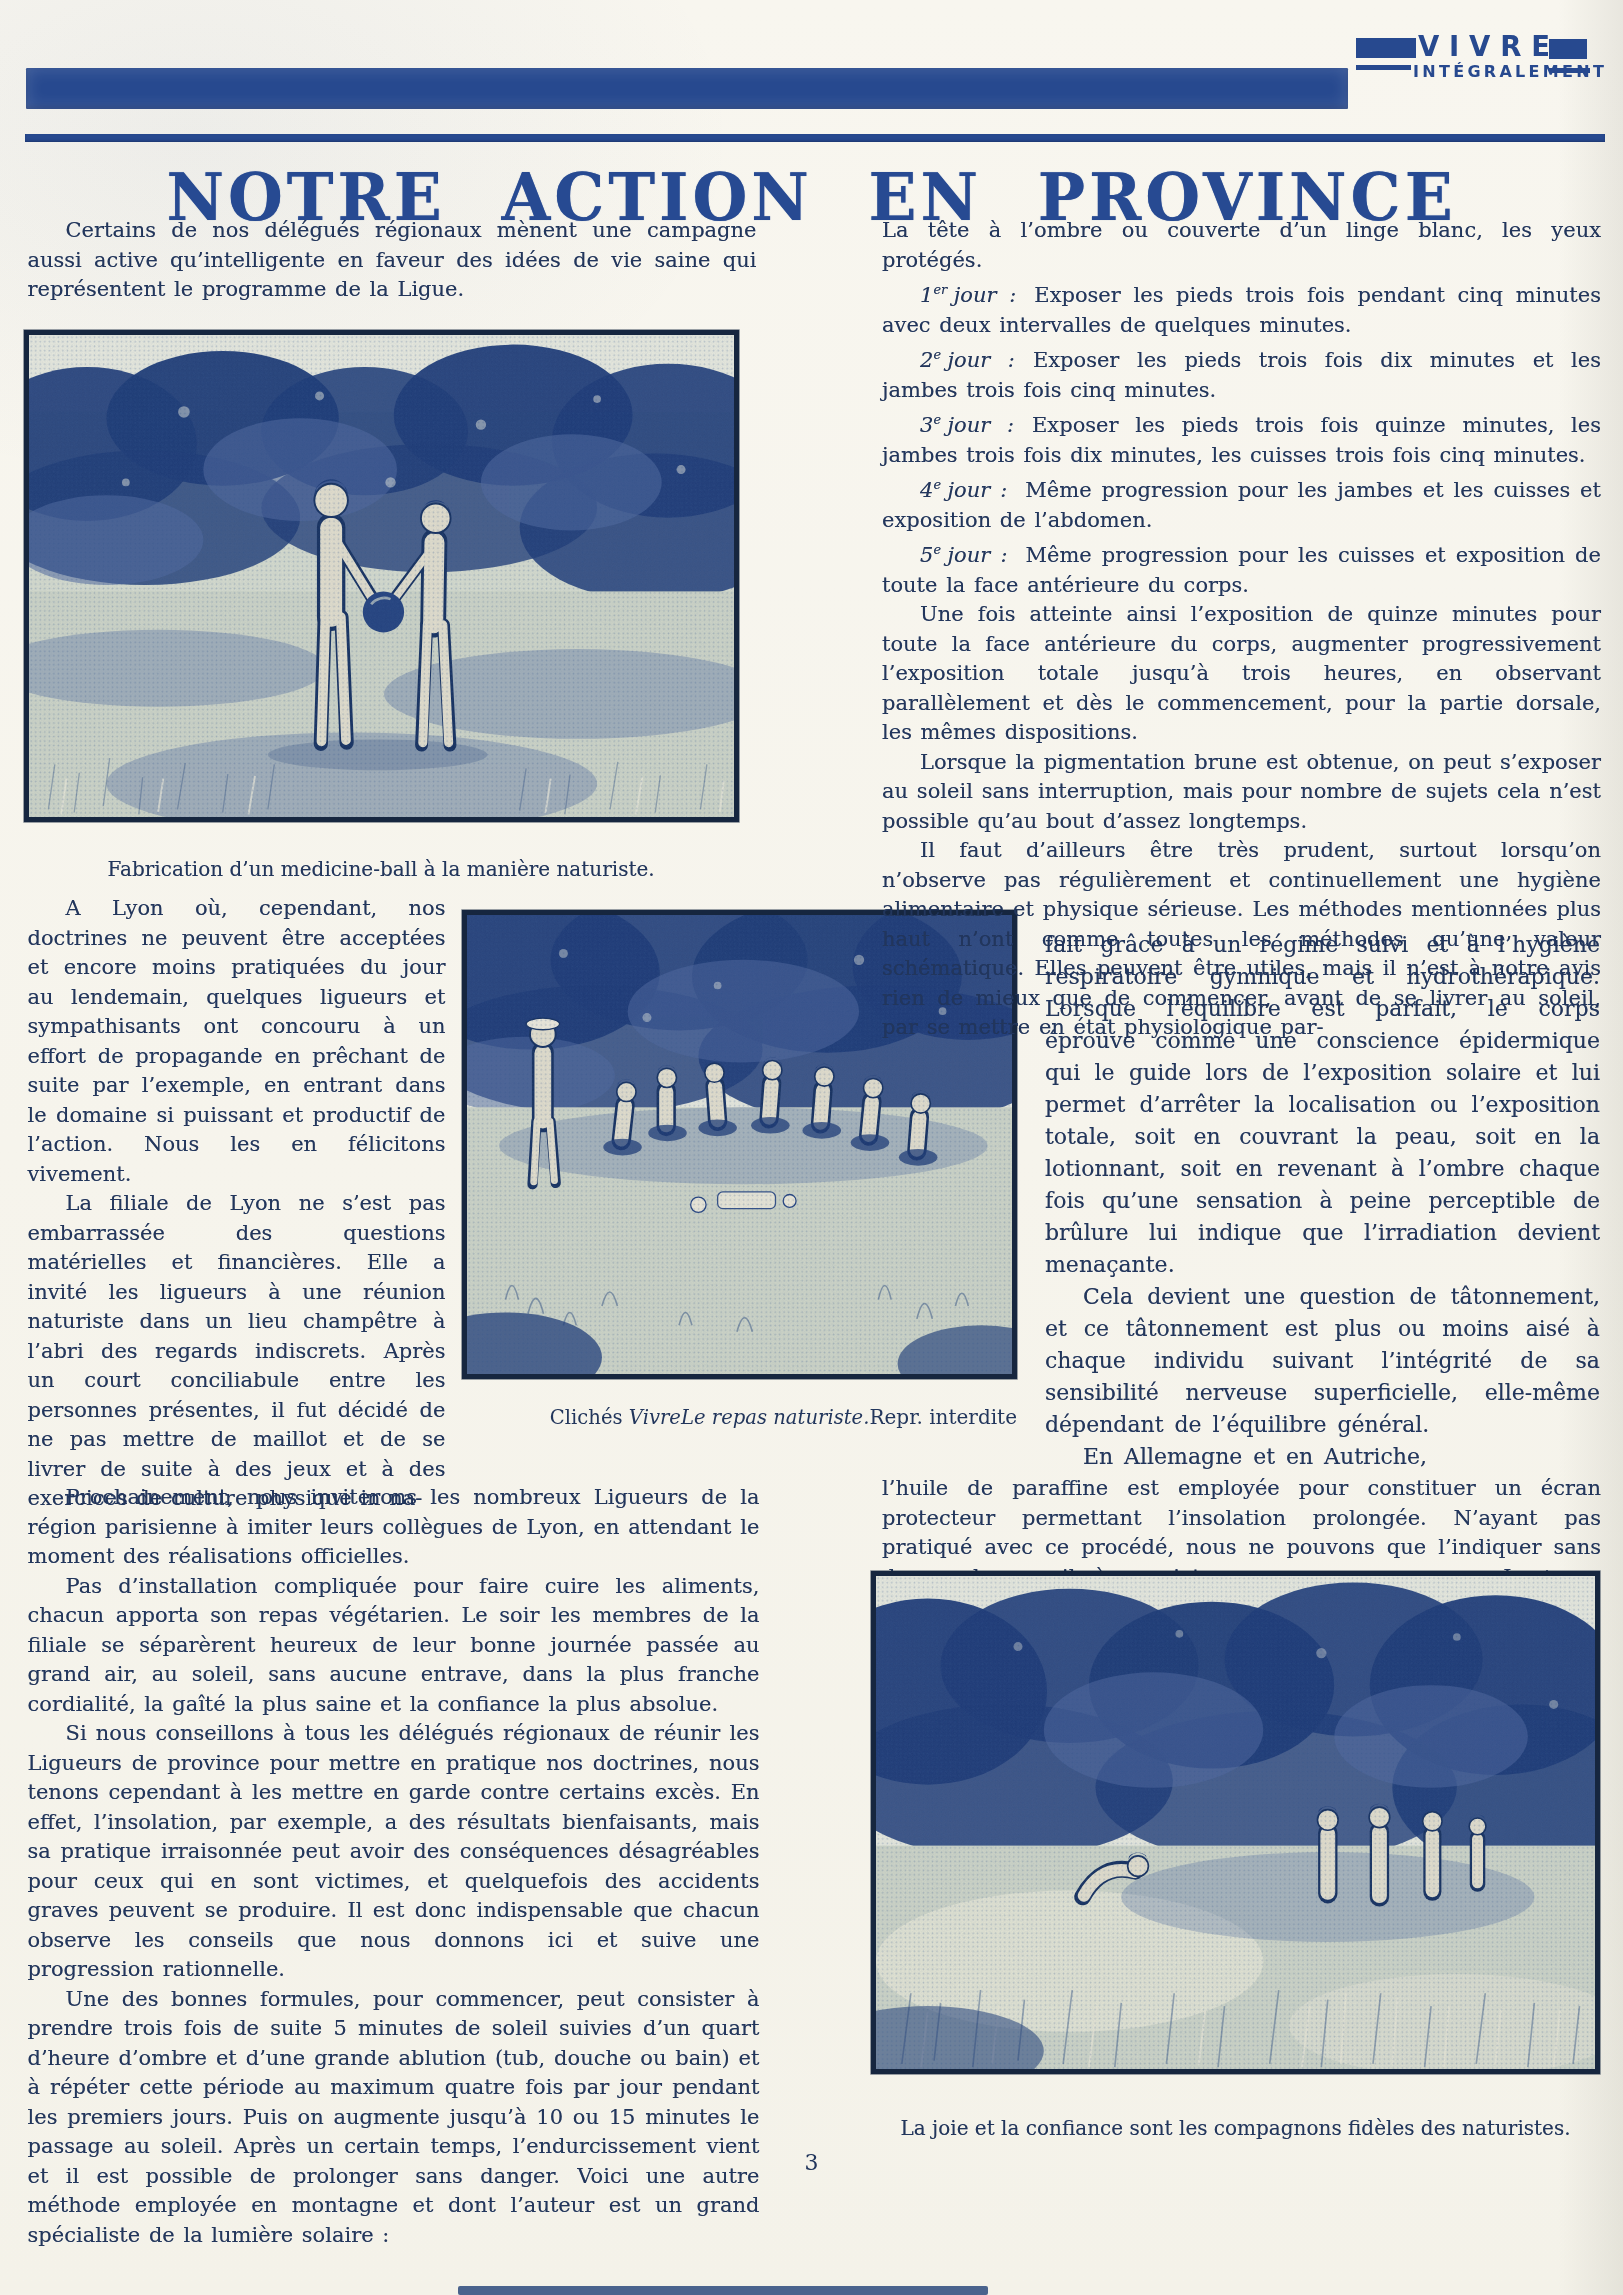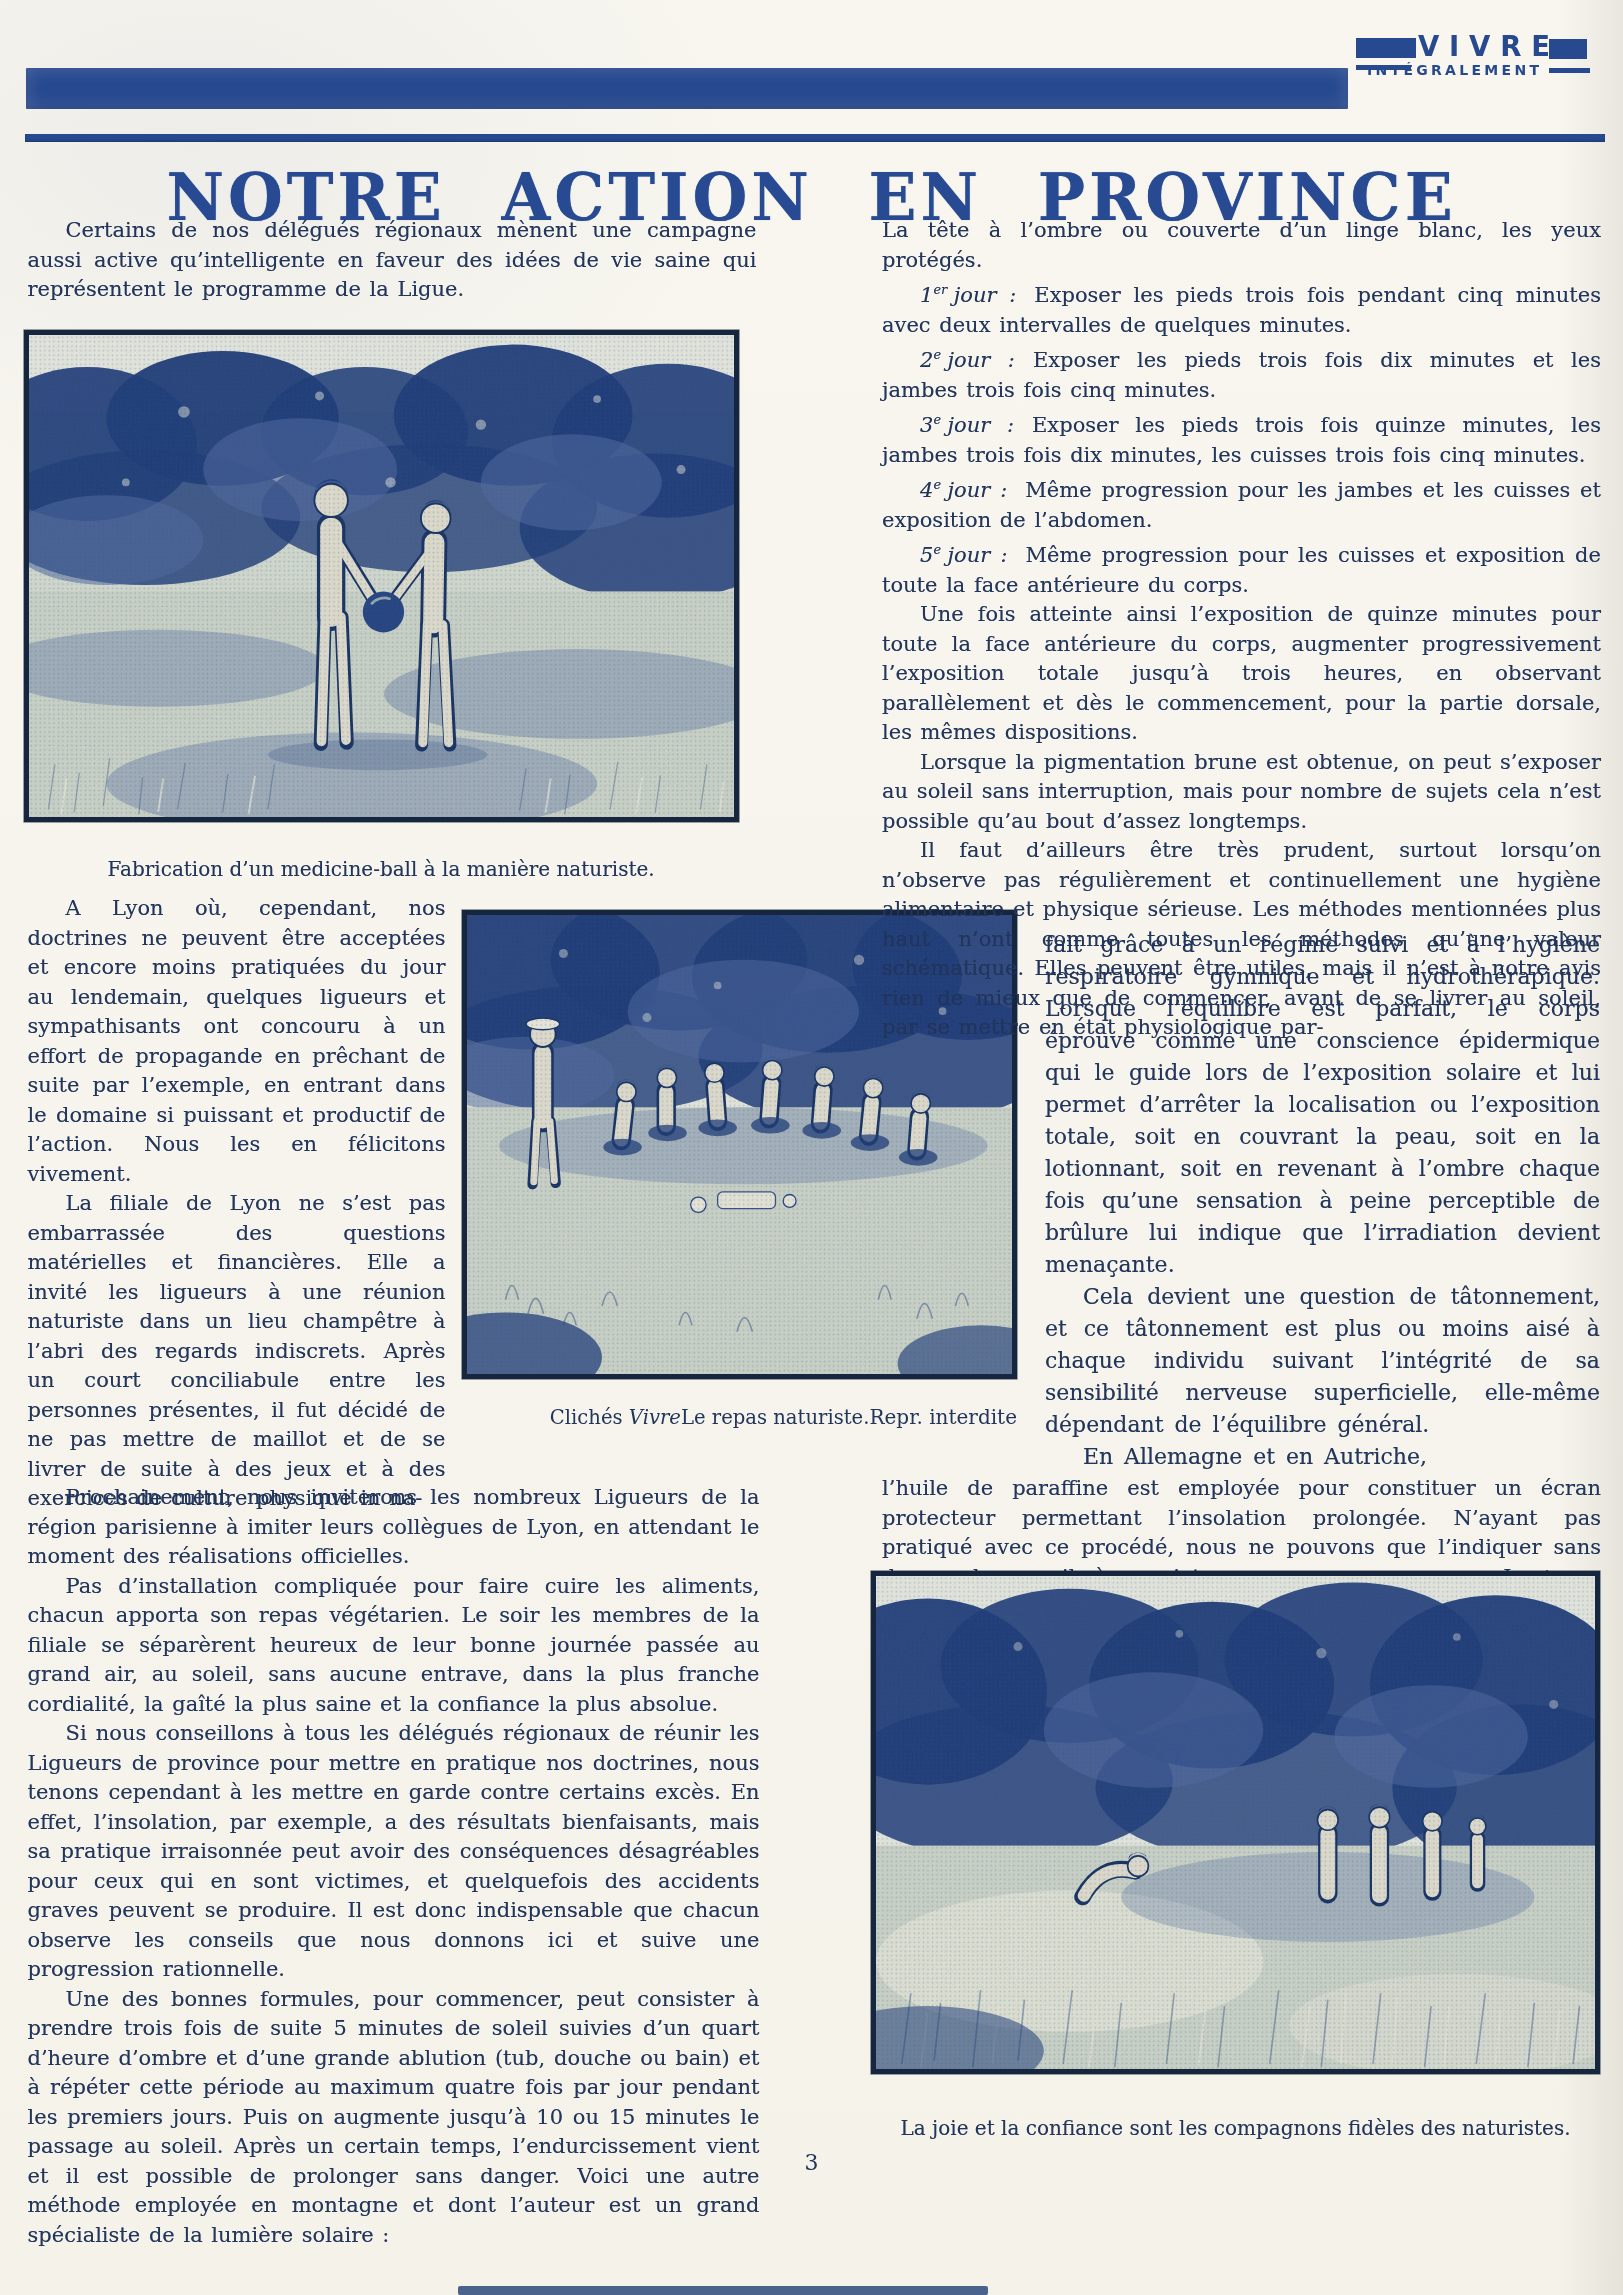--- a/index.html
+++ b/index.html
@@ -25,23 +25,23 @@
   .bar-thin{position:absolute;left:25px;top:134px;width:1580px;height:7.9px;background:var(--bar);
     box-shadow:inset 0 -1.3px 2px rgba(10,20,50,.3)}
   .logo-block{position:absolute;background:var(--bar)}
   .lb1{left:1356px;top:38px;width:60px;height:19.6px}
   .lb2{left:1549px;top:39px;width:38px;height:19.6px}
   .rule-l{left:1356px;top:65px;width:55px;height:4.6px}
   .rule-r{left:1549px;top:68px;width:41px;height:4.6px}
   .brand{position:absolute;left:1418px;top:30px;width:135px;text-align:center;
     font-family:"DejaVu Sans","Liberation Sans",sans-serif;font-weight:bold;
     font-size:27.5px;letter-spacing:9.8px;color:var(--bar)}
-  .brand-sub{position:absolute;left:1367px;top:62px;width:147px;text-align:left;
+  .brand-sub{position:absolute;left:1413px;top:62px;width:147px;text-align:left;
     font-family:"DejaVu Sans","Liberation Sans",sans-serif;font-weight:bold;
-    font-size:14px;letter-spacing:3.3px;color:var(--bar)}
+    font-size:16px;letter-spacing:3.3px;color:var(--bar)}
 
   
   h1.title{position:absolute;left:0;top:160px;width:100%;margin:0;text-align:center;
     font-size:63px;font-weight:bold;letter-spacing:3.9px;word-spacing:30px;color:var(--accent);
     text-shadow:0 0 0.7px rgba(39,74,146,.7);transform:scaleY(1.03)}
 
   
   .col{position:absolute}
   .para{margin:0;font-size:21px;line-height:29.5px;text-align:justify;color:var(--ink);
     word-spacing:2px;text-shadow:0 0 0.4px rgba(25,40,80,.45)}
@@ -72,21 +72,21 @@
 
   
   .caption{position:absolute;font-size:20px;color:var(--ink);text-align:center;
     text-shadow:0 0 0.4px rgba(25,40,80,.4)}
   .cap1{left:23.6px;top:837px;width:715px}
   .cap3{left:871px;top:2096px;width:729px}
   .cap2{position:absolute;left:465px;top:1405px;width:552px;display:flex;
     justify-content:flex-end;align-items:baseline;font-size:19.6px;color:var(--ink)}
   .cap2 .credit{font-style:normal}
   .cap2 .credit .brandname{font-style:italic}
-  .cap2 .center-cap{}
+  .cap2 .center-cap{font-style:italic}
   .cap2 .right-cap{font-style:normal;font-weight:normal;font-size:20px}
 
   .pagenum{position:absolute;left:0;top:2150px;width:1623px;text-align:center;
     font-size:22px;color:var(--ink)}
 
   .artifact-bottom{position:absolute;left:458px;top:2286px;width:530px;height:9.2px;
     background:#2c4a7c;opacity:.85;border-radius:2px}
 </style>
 </head>
 <body>

